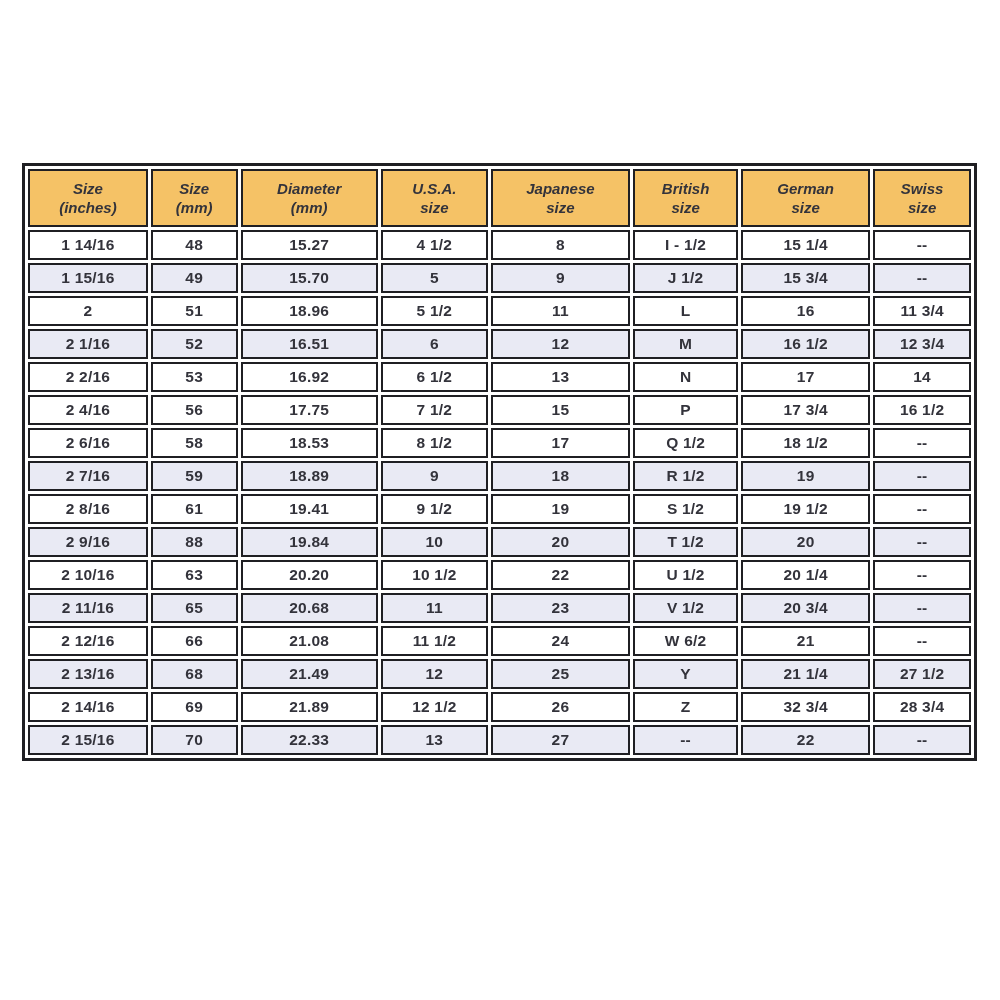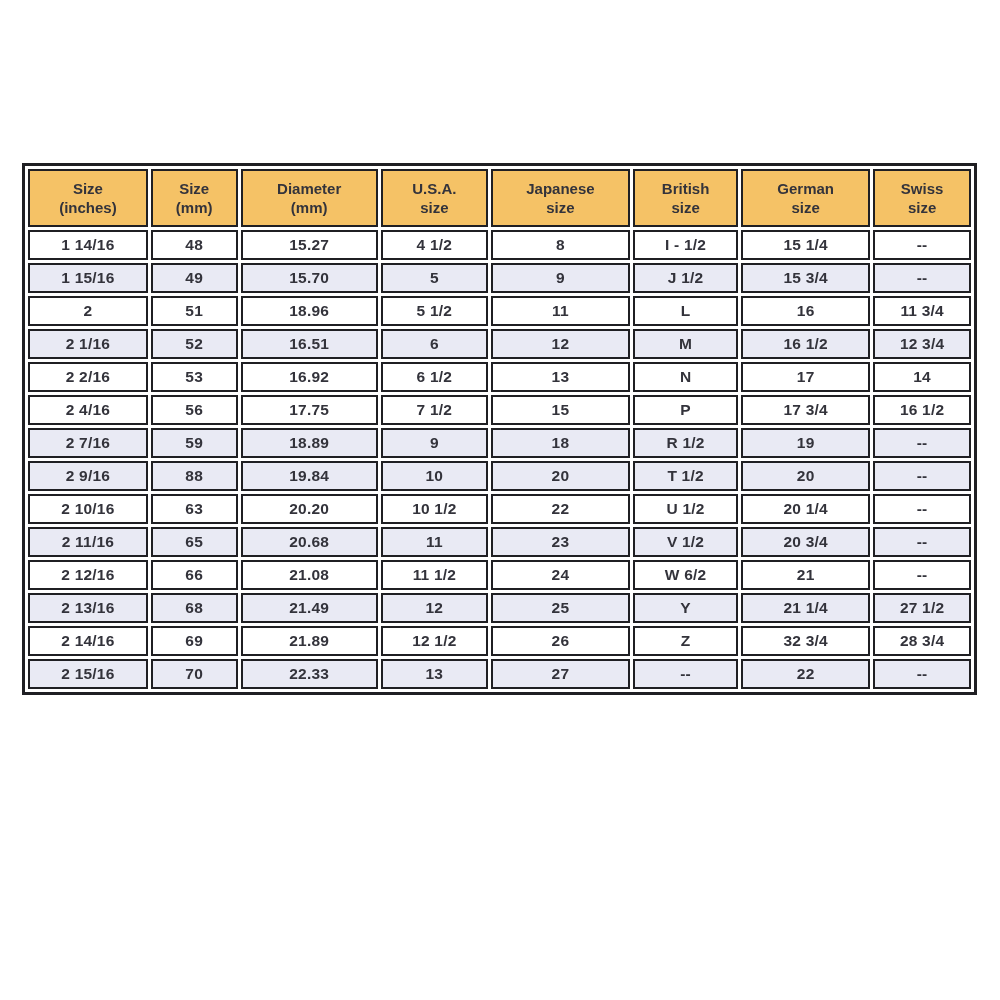--- a/index.html
+++ b/index.html
@@ -32,20 +32,21 @@
     background: #f5c266;
     border: 2px solid #1f1f23;
     color: #33333b;
     font-weight: bold;
     font-size: 15px;
     line-height: 19px;
     text-align: center;
     vertical-align: middle;
     height: 52px;
     padding: 1px 2px;
+    font-style: italic;
   }
   table.ring-size-table td {
     border: 2px solid #1f1f23;
     color: #33333b;
     font-weight: bold;
     font-size: 15.5px;
     text-align: center;
     vertical-align: middle;
     height: 26px;
     padding: 0 2px;
@@ -162,28 +163,48 @@
         <tr>
           <td>2 4/16</td>
           <td>56</td>
           <td>17.75</td>
           <td>7 1/2</td>
           <td>15</td>
           <td>P</td>
           <td>17 3/4</td>
           <td>16 1/2</td>
         </tr>
+        <tr>
+          <td>2 6/16</td>
+          <td>58</td>
+          <td>18.53</td>
+          <td>8 1/2</td>
+          <td>17</td>
+          <td>Q 1/2</td>
+          <td>18 1/2</td>
+          <td>--</td>
+        </tr>
         <tr class="alt">
           <td>2 7/16</td>
           <td>59</td>
           <td>18.89</td>
           <td>9</td>
           <td>18</td>
           <td>R 1/2</td>
           <td>19</td>
+          <td>--</td>
+        </tr>
+        <tr>
+          <td>2 8/16</td>
+          <td>61</td>
+          <td>19.41</td>
+          <td>9 1/2</td>
+          <td>19</td>
+          <td>S 1/2</td>
+          <td>19 1/2</td>
           <td>--</td>
         </tr>
         <tr class="alt">
           <td>2 9/16</td>
           <td>88</td>
           <td>19.84</td>
           <td>10</td>
           <td>20</td>
           <td>T 1/2</td>
           <td>20</td>

